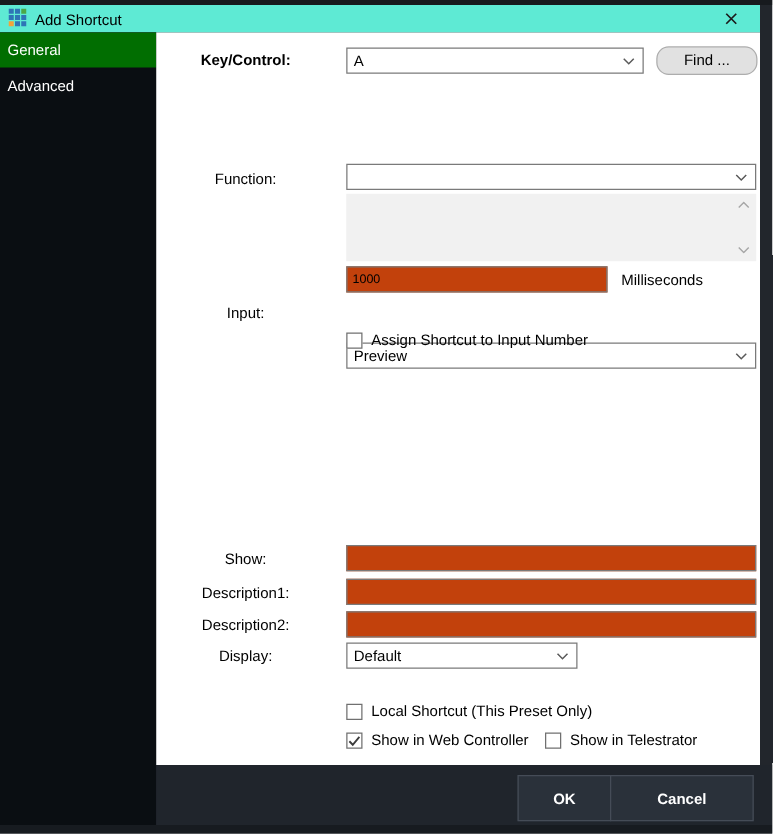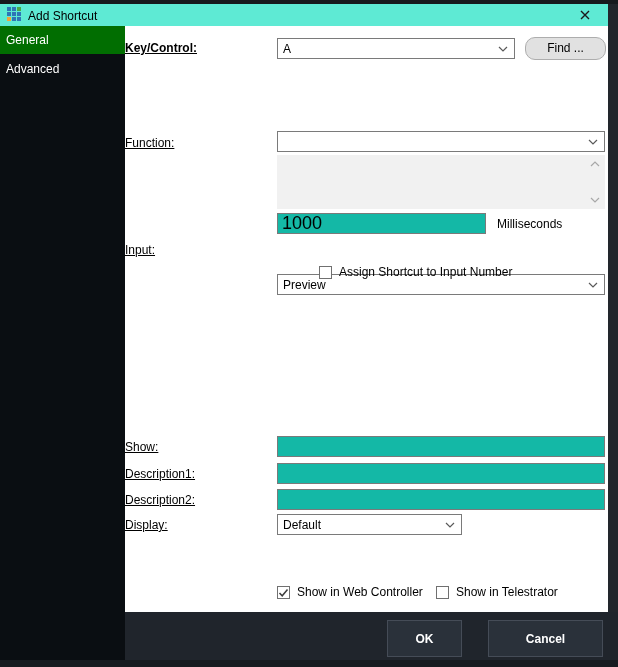--- a/index.html
+++ b/index.html
@@ -20,24 +20,24 @@
   .title-text { position: absolute; left: 28px; top: 4px; line-height: 16px; color: #000; }
   .close-btn { position: absolute; right: 14px; top: 3px; width: 18px; height: 18px; display: flex; align-items: center; justify-content: center; cursor: pointer; }
 
   .sidebar { position: absolute; left: 0; top: 26px; width: 125px; height: 634px; background: #0a0e12; }
   .sidebar-item { width: 125px; height: 28px; line-height: 28px; padding-left: 6px; color: #fff; cursor: pointer; }
   .sidebar-item.checked { background: #016e01; }
   .sidebar-item + .sidebar-item { margin-top: 1px; }
 
   .content { position: absolute; left: 125px; top: 26px; width: 483px; height: 586px; background: #ffffff; }
 
-  .f-label { position: absolute; left: 0; width: 143px; text-align: left; line-height: 14px; white-space: nowrap; text-decoration: underline; }
+  .f-label { position: absolute; left: 0; width: 143px; text-align: center; line-height: 14px; white-space: nowrap; }
   .f-label.bold { font-weight: bold; }
 
-  .textbox { position: absolute; height: 21px; border: 1px solid #7a7a7a; background: #14b8a6; font-family: "Liberation Sans", "DejaVu Sans", sans-serif; font-size: 18px; padding: 0 4px; outline: none; }
+  .textbox { position: absolute; height: 21px; border: 1px solid #7a7a7a; background: #c2410c; font-family: "Liberation Sans", "DejaVu Sans", sans-serif; font-size: 10px; padding: 0 4px; outline: none; }
 
   .combo { position: absolute; height: 21px; border: 1px solid #7a7a7a; background: #fff; display: flex; align-items: center; padding-left: 5px; cursor: default; }
   .combo .chevron { position: absolute; right: 6px; top: 7px; line-height: 0; }
 
   .btn-light { position: absolute; background: #e1e1e1; border: 1px solid #adadad; text-align: center; cursor: pointer; }
   .btn-light span { line-height: 21px; }
 
   .graybox { position: absolute; left: 152px; top: 129px; width: 328px; height: 54px; background: #f1f1f1; }
   .scroll-arrow { position: absolute; right: 5px; line-height: 0; cursor: default; }
   .scroll-arrow.up { top: 6px; }
@@ -46,21 +46,21 @@
   .checkbox-row { position: absolute; display: flex; align-items: center; cursor: pointer; }
   .checkbox { width: 13px; height: 13px; border: 1px solid #707070; background: #fff; margin-right: 7px; position: relative; flex: 0 0 13px; }
   .checkbox .checkmark { display: none; position: absolute; left: 0px; top: 1px; line-height: 0; }
   .checkbox.checked .checkmark { display: block; }
   .checkbox-row .cb-label { line-height: 13px; white-space: nowrap; }
 
   .ms-label { position: absolute; line-height: 14px; }
 
   .footer { position: absolute; left: 125px; top: 612px; width: 493px; height: 48px; background: #20252c; }
   .btn-dark { position: absolute; top: 8px; height: 37px; background: #2a313a; border: 1px solid #454c57; color: #fff; font-weight: bold; font-size: 12px; display: flex; align-items: center; justify-content: center; cursor: pointer; font-family: "Liberation Sans", "DejaVu Sans", sans-serif; }
-  .btn-ok { left: 262px; width: 75px; text-align: center; }
+  .btn-ok { left: 289px; width: 75px; text-align: center; }
   .btn-cancel { left: 363px; width: 115px; }
 
   .bottom-strip { position: absolute; left: 0; top: 660px; width: 618px; height: 7px; background: #171b20; }
 </style>
 </head>
 <body>
 
 <div class="window">
   <div class="top-strip"></div>
 
@@ -139,21 +139,21 @@
     <div class="f-label" style="top:217px;">Input:</div>
     <div class="combo" style="left:152px; top:213px; width:328px;margin-top:35px;">
       <span>Preview</span>
       <span class="chevron">
         <svg width="10" height="6" viewBox="0 0 10 6">
             <path d="M1 1 L5 5 L9 1" fill="none" stroke="#5a5a5a" stroke-width="1.2"></path>
           </svg>
       </span>
     </div>
 
-    <div class="checkbox-row" style="left:152px; top:240px;margin-left:42px;">
+    <div class="checkbox-row" style="left:152px; top:240px;">
       <span class="checkbox">
         
       </span>
       <span class="cb-label">Assign Shortcut to Input Number</span>
     </div>
 
     <div class="f-label" style="top:414px;">Show:</div>
     <input class="textbox" style="left: 152px; top: 410px; width: 328px;" value="">
 
     <div class="f-label" style="top:441px;">Description1:</div>
@@ -165,20 +165,26 @@
     <div class="f-label" style="top:492px;">Display:</div>
     <div class="combo" style="left:152px; top:488px; width:185px;">
       <span>Default</span>
       <span class="chevron">
         <svg width="10" height="6" viewBox="0 0 10 6">
             <path d="M1 1 L5 5 L9 1" fill="none" stroke="#5a5a5a" stroke-width="1.2"></path>
           </svg>
       </span>
     </div>
 
+    <div class="checkbox-row" style="left:152px; top:537px;">
+      <span class="checkbox">
+        
+      </span>
+      <span class="cb-label">Local Shortcut (This Preset Only)</span>
+    </div>
 
     <div class="checkbox-row" style="left:152px; top:560px;">
       <span class="checkbox checked">
         <span class="checkmark">
           <svg width="11" height="10" viewBox="0 0 11 10">
               <path d="M1.5 5 L4.2 7.8 L9.5 1.5" fill="none" stroke="#3c3c3c" stroke-width="1.5"></path>
             </svg>
         </span>
       </span>
       <span class="cb-label">Show in Web Controller</span>

